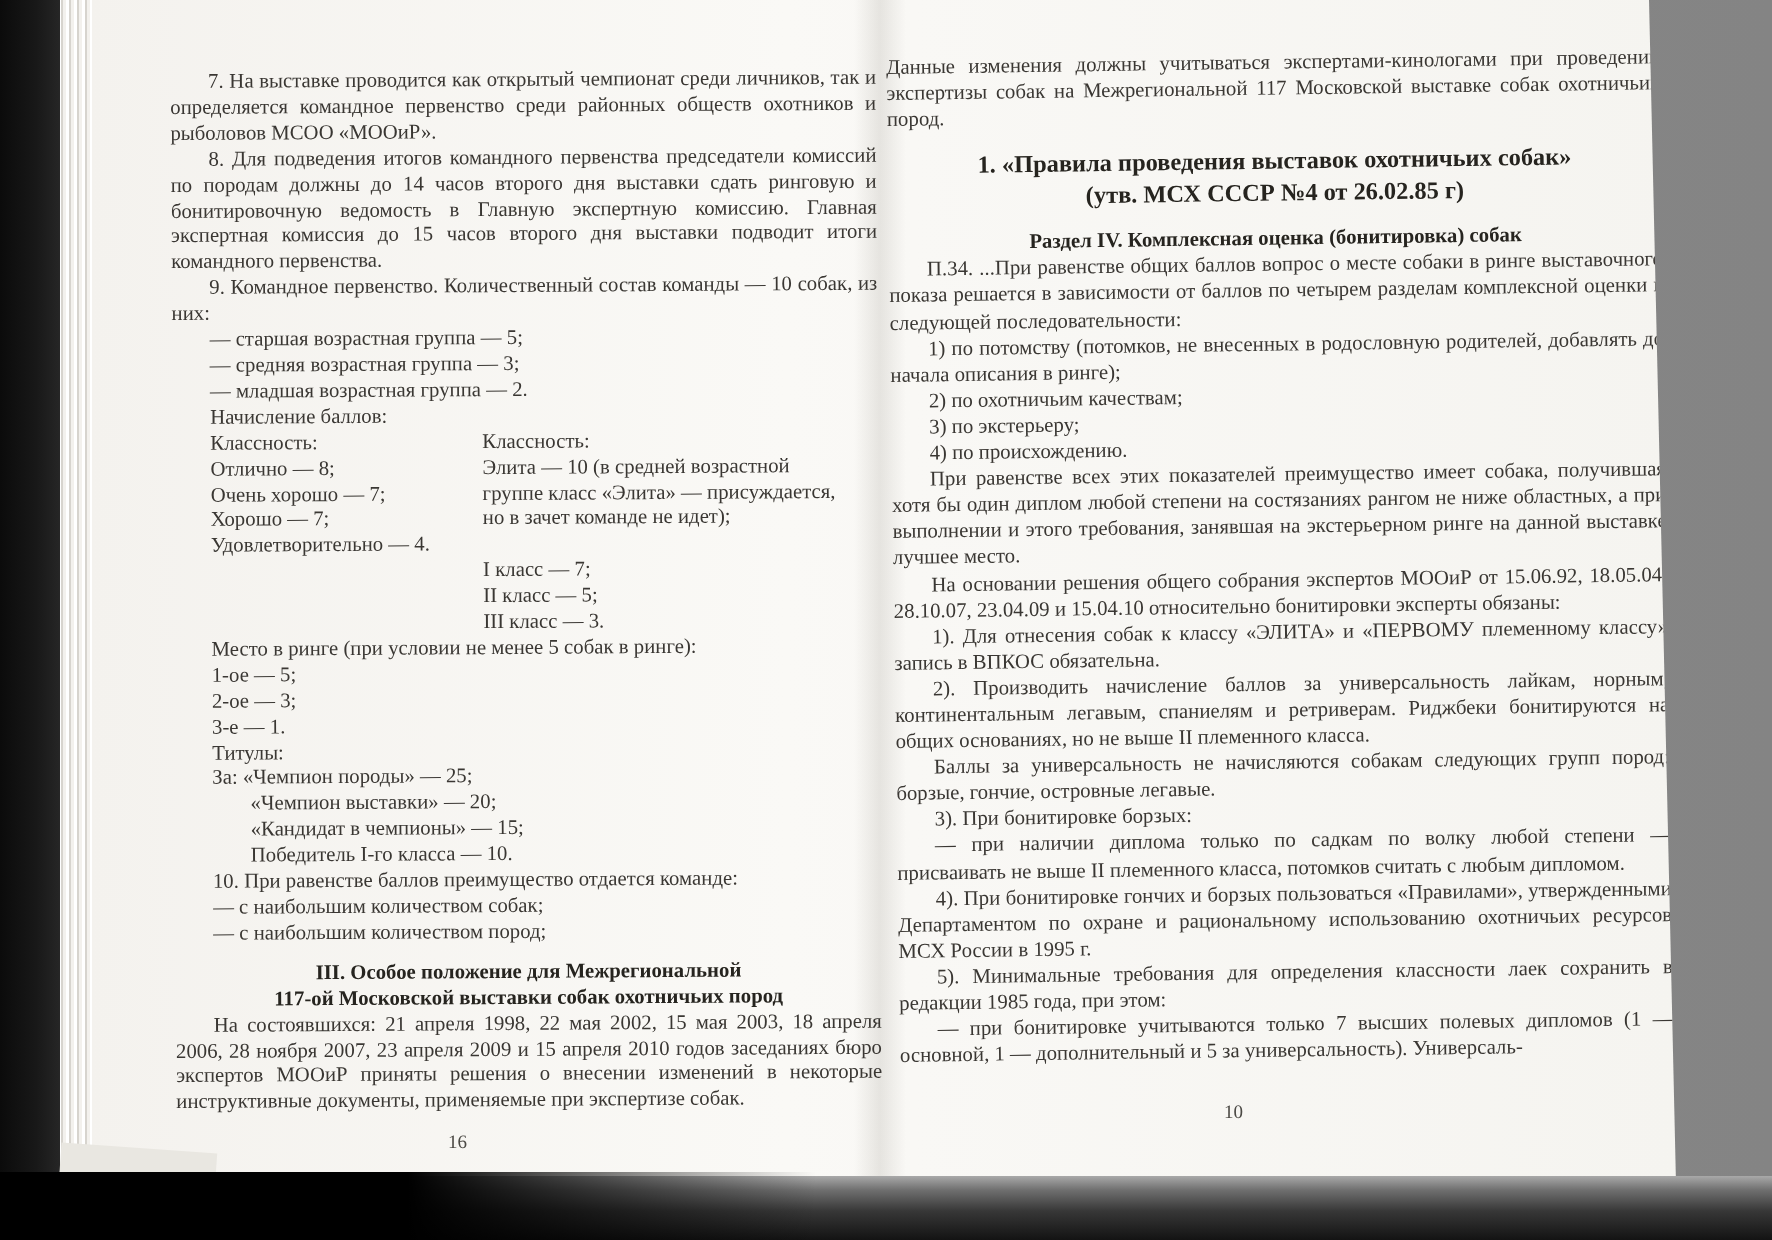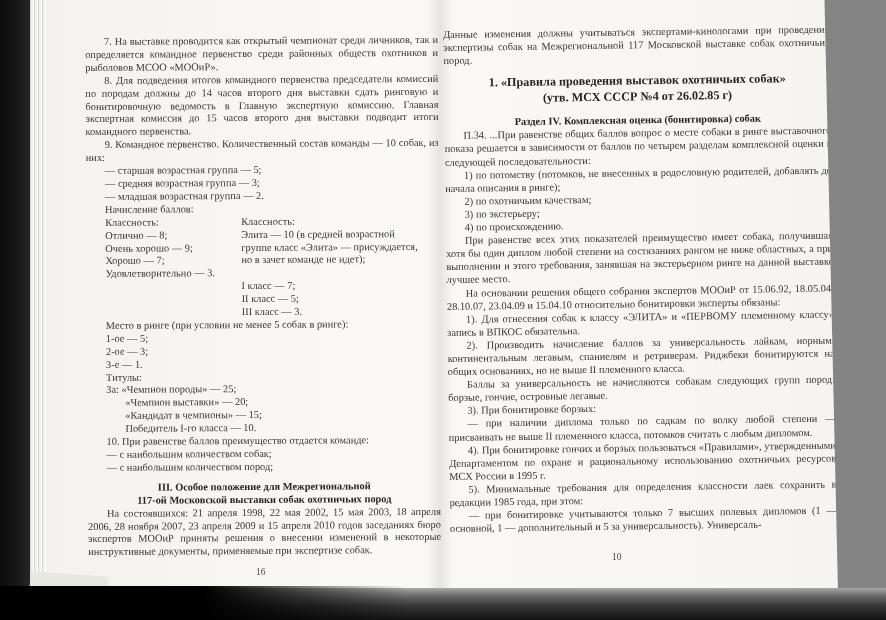--- a/index.html
+++ b/index.html
@@ -31,44 +31,44 @@
   .para{margin:0;text-align:justify;}
   .indent{text-indent:19px;}
   .ln{margin-left:19px;}
   .hang{margin-left:38px;}
   .hd{text-align:center;font-weight:bold;color:#26241f;}
   .hd1{font-size:12.2px;line-height:15.5px;}
   .cols{display:flex;margin-left:19px;}
   .cols .c1{width:136px;flex:none;}
   .cols .c2{flex:1;}
   .pnum{position:absolute;font-size:9.5px;color:#4c4a45;}
-  .pnum-left{left:212px;top:567px;}
+  .pnum-left{left:180px;top:567px;}
   .pnum-right{left:568px;top:552px;}
 </style>
 </head>
 <body>
 
 <div class="scene">
   <div class="book">
     <div class="gutter-shadow"></div>
     <div class="page-text page-text-left" id="left-page-content">
         <p class="para indent">7. На выставке проводится как открытый чемпионат среди личников, так и определяется командное первенство среди районных обществ охотников и рыболовов МСОО «МООиР».</p>
         <p class="para indent">8. Для подведения итогов командного первенства председатели комиссий по породам должны до 14 часов второго дня выставки сдать ринговую и бонитировочную ведомость в Главную экспертную комиссию. Главная экспертная комиссия до 15 часов второго дня выставки подводит итоги командного первенства.</p>
         <p class="para indent">9. Командное первенство. Количественный состав команды — 10 собак, из них:</p>
         <div class="ln">— старшая возрастная группа — 5;</div>
         <div class="ln">— средняя возрастная группа — 3;</div>
         <div class="ln">— младшая возрастная группа — 2.</div>
         <div class="ln">Начисление баллов:</div>
         <div class="cols">
           <div class="c1">
             <div>Классность:</div>
             <div>Отлично — 8;</div>
-            <div>Очень хорошо — 9;</div>
+            <div>Очень хорошо — 7;</div>
             <div>Хорошо — 7;</div>
-            <div>Удовлетворительно — 3.</div>
+            <div>Удовлетворительно — 4.</div>
           </div>
           <div class="c2">
             <div>Классность:</div>
             <div>Элита — 10 (в средней возрастной</div>
             <div>группе класс «Элита» — присуждается,</div>
             <div>но в зачет команде не идет);</div>
             <div>&nbsp;</div>
             <div>I класс — 7;</div>
             <div>II класс — 5;</div>
             <div>III класс — 3.</div>

